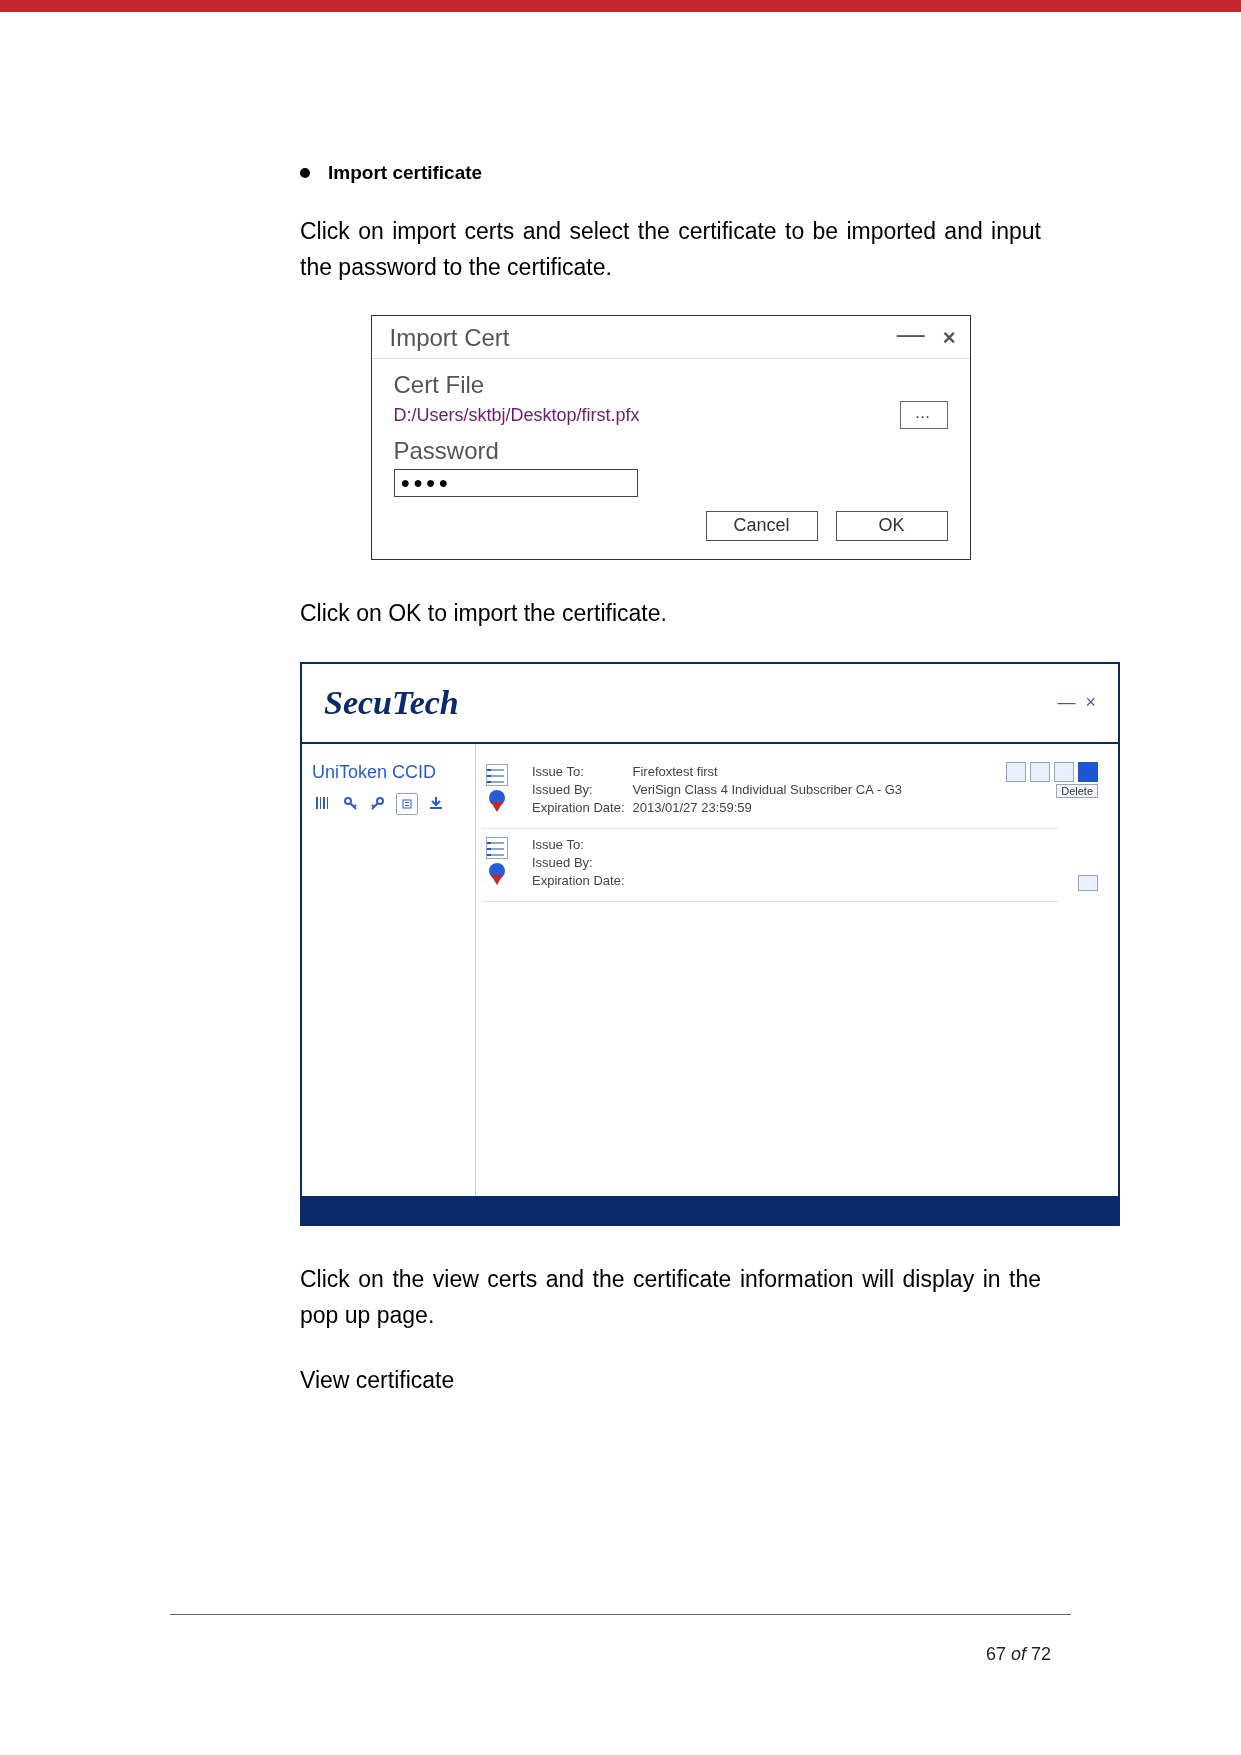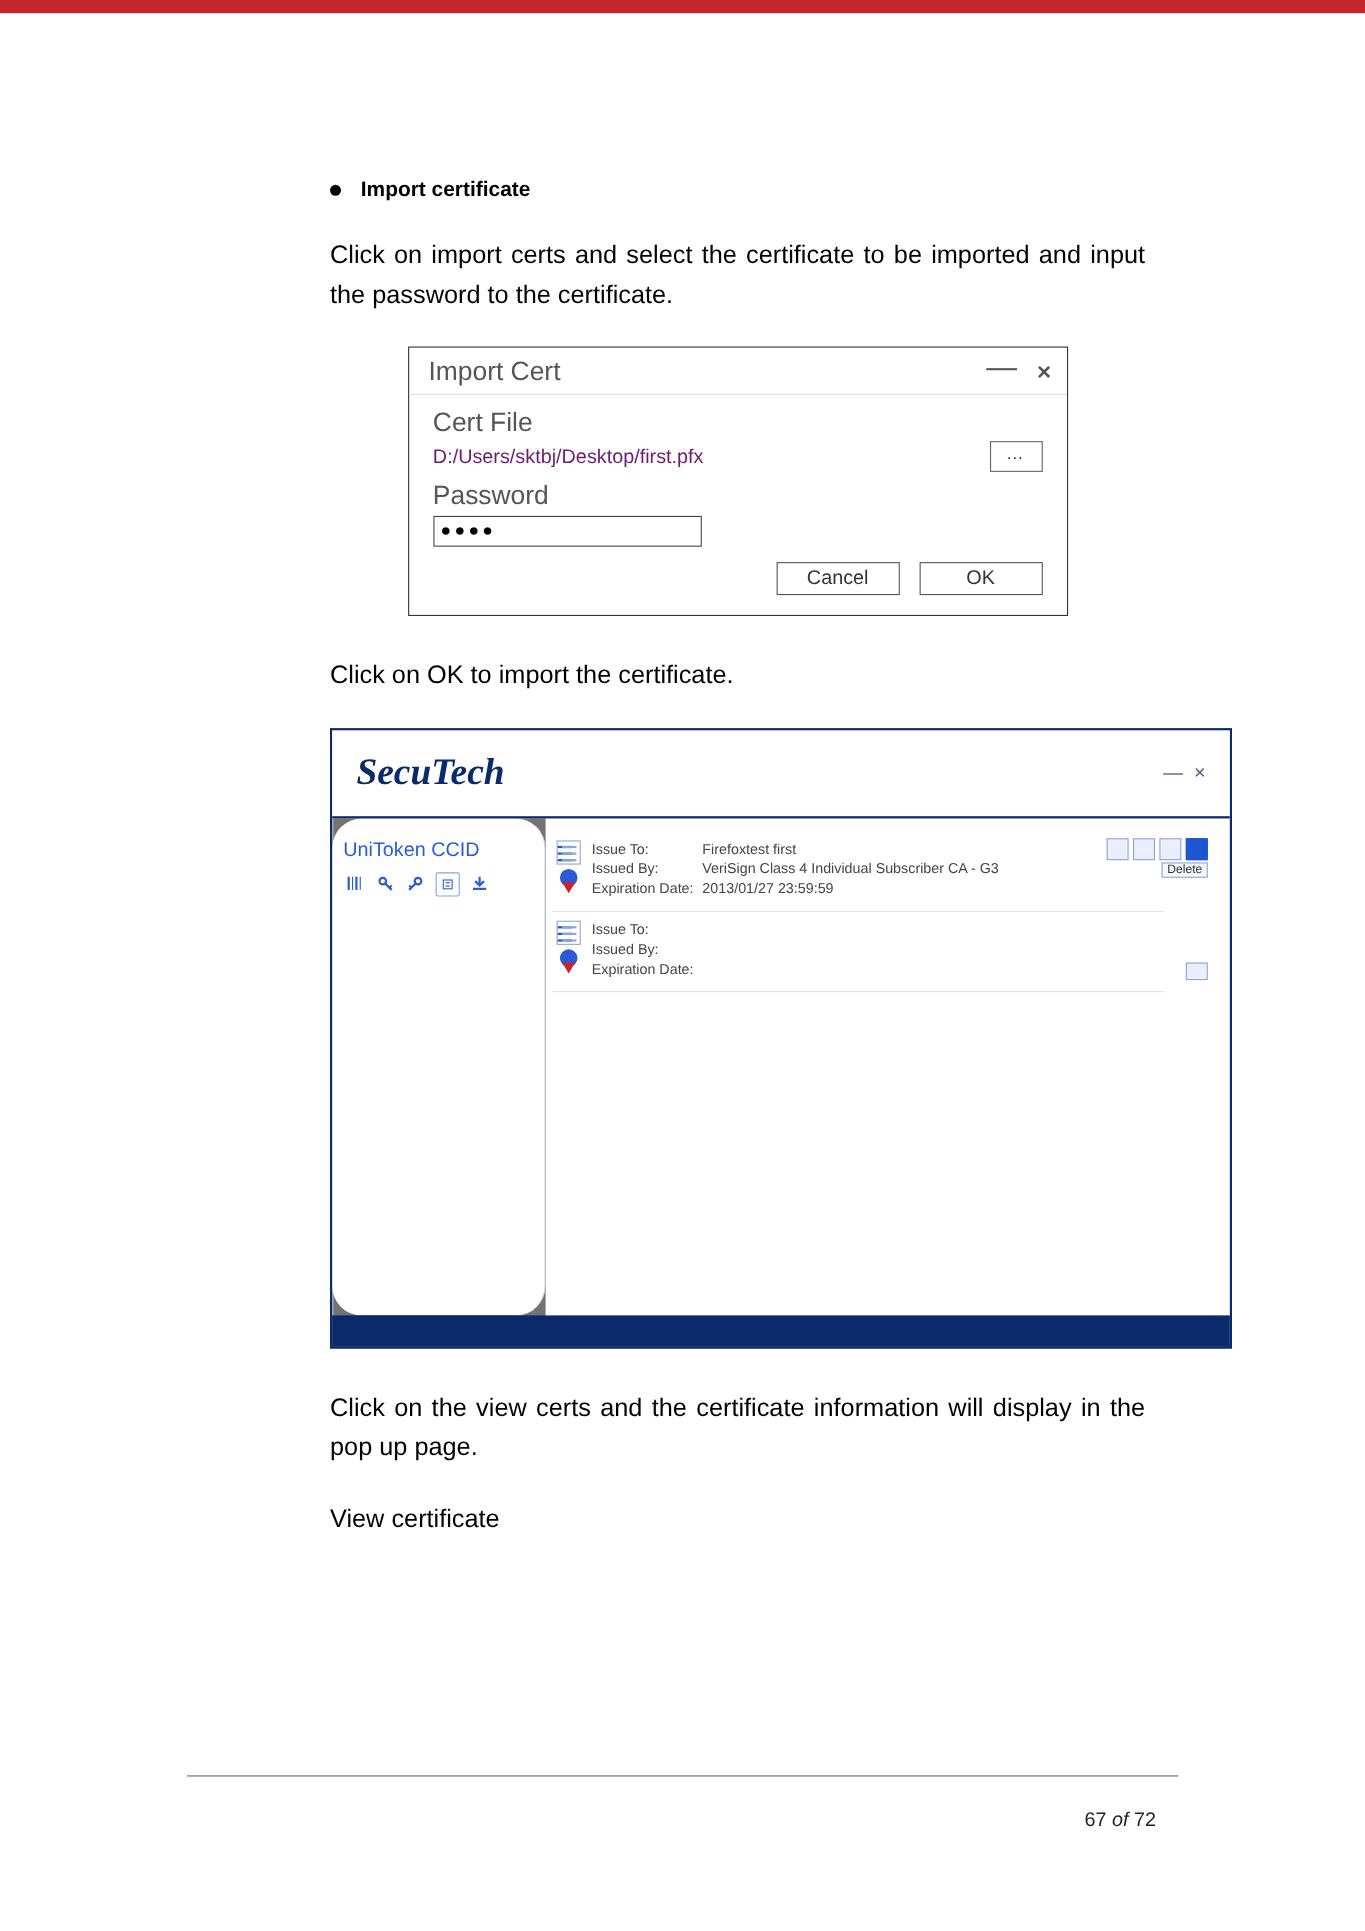--- a/index.html
+++ b/index.html
@@ -144,21 +144,21 @@
     color: #333;
     background: #fff;
   }
   
   .app-wrap {
     margin: 0 auto 36px auto;
     width: 820px;
   }
   .app-frame {
     border: 2px solid #0a2a6b;
-    background: #737373;
+    background: #0c4a6e;
     position: relative;
     height: 560px;
     display: flex;
     flex-direction: column;
     box-shadow: inset 0 0 0 1px #d0d6e4;
   }
   .app-topbar {
     height: 78px;
     background: #fff;
     display: flex;
@@ -179,26 +179,25 @@
     gap: 10px;
     color: #495a84;
     font-size: 18px;
   }
   .app-body {
     flex: 1;
     display: flex;
     overflow: hidden;
   }
   .app-sidebar {
-    width: 194px;
+    width: 174px;
     border-right: 1px solid #c8d0e4;
     background: #fff;
     padding: 18px 10px;
     box-sizing: border-box;
-    border-radius: 27px;
   }
   .sidebar-title {
     color: #2a5bd7;
     font-size: 18px;
     margin-bottom: 10px;
   }
   .sidebar-icons {
     display: flex;
     gap: 8px;
   }
@@ -217,21 +216,21 @@
   .sb-icon.plain { border: none; }
   .sb-icon .svgfill { fill: #2a5bd7; }
   .app-main {
     flex: 1;
     position: relative;
     background: #fff;
     padding: 12px 60px 0 6px;
   }
   .cert-card {
     display: flex;
-    gap: 4px;
+    gap: 18px;
     border-bottom: 1px solid #dde3f0;
     padding: 6px 0 10px 0;
     position: relative;
   }
   .cert-icon-col {
     width: 30px;
     display: flex;
     flex-direction: column;
     align-items: center;
     gap: 4px;

